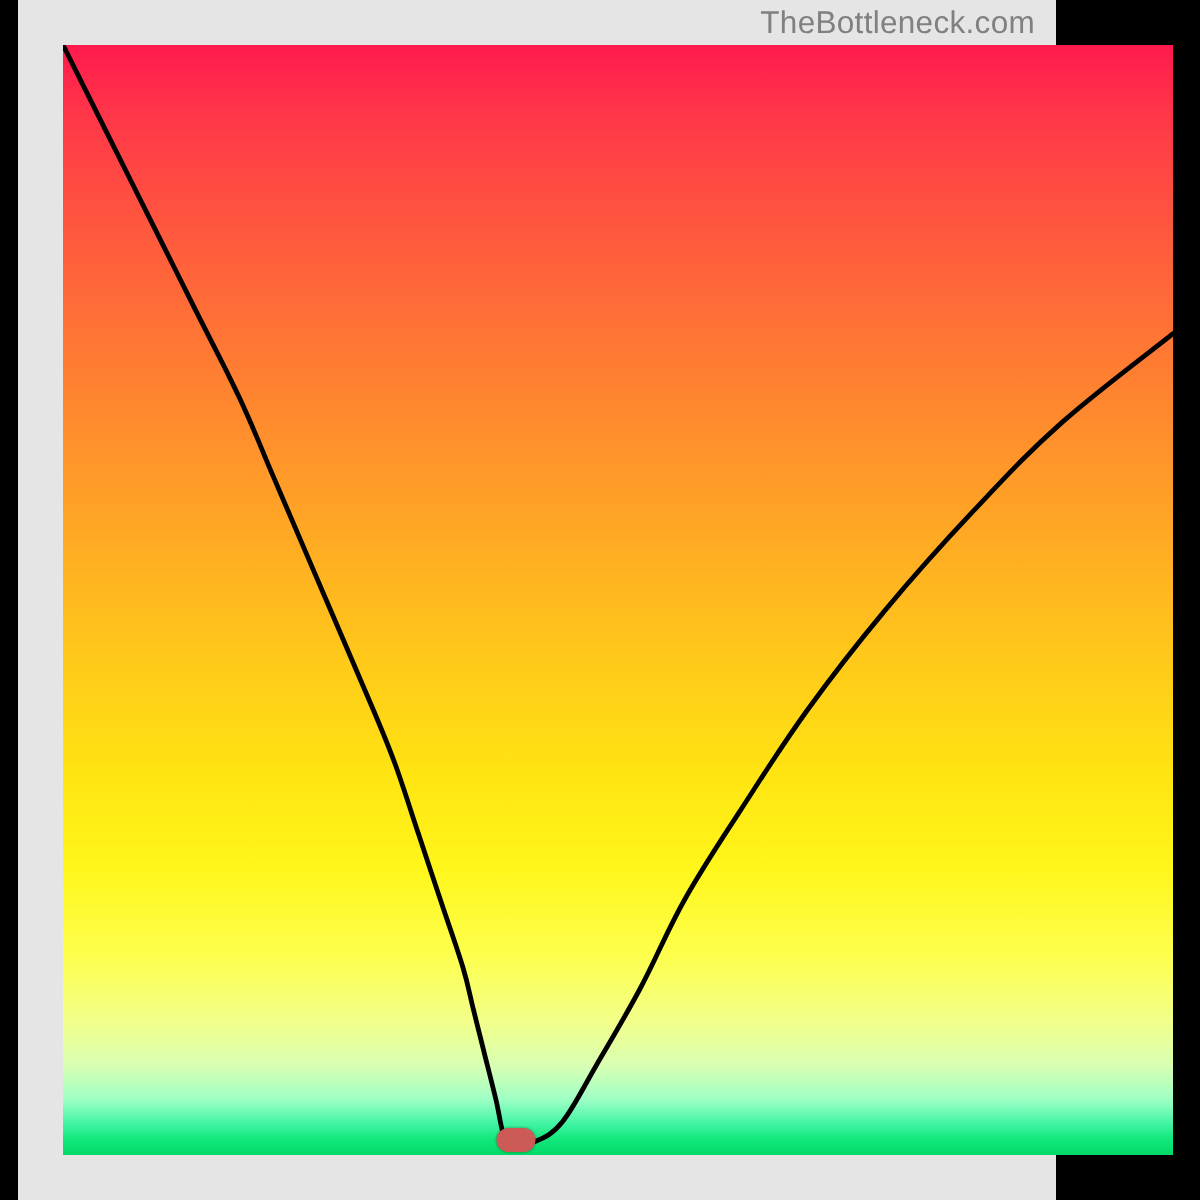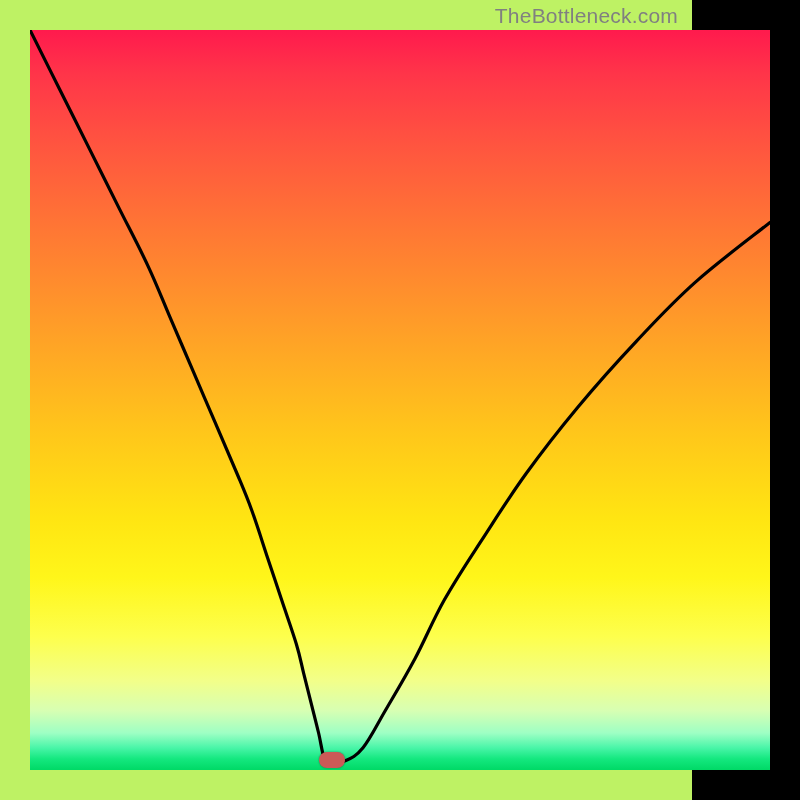--- a/index.html
+++ b/index.html
@@ -6,23 +6,23 @@
     margin: 0;
     padding: 0;
     width: 800px;
     height: 800px;
     overflow: hidden;
     background: #000;
     font-family: Arial, Helvetica, sans-serif;
   }
   .frame {
     position: absolute;
-    left: 0; top: 0;
+    left: 12px; top: 0;
     width: 692px; height: 800px;
-    background: #bef264;
+    background: #e5e5e5;
   }
   .plot {
     position: absolute;
     left: 30px;
     top: 30px;
     width: 740px;
     height: 740px;
     overflow: hidden;
   }
   .gradient {

